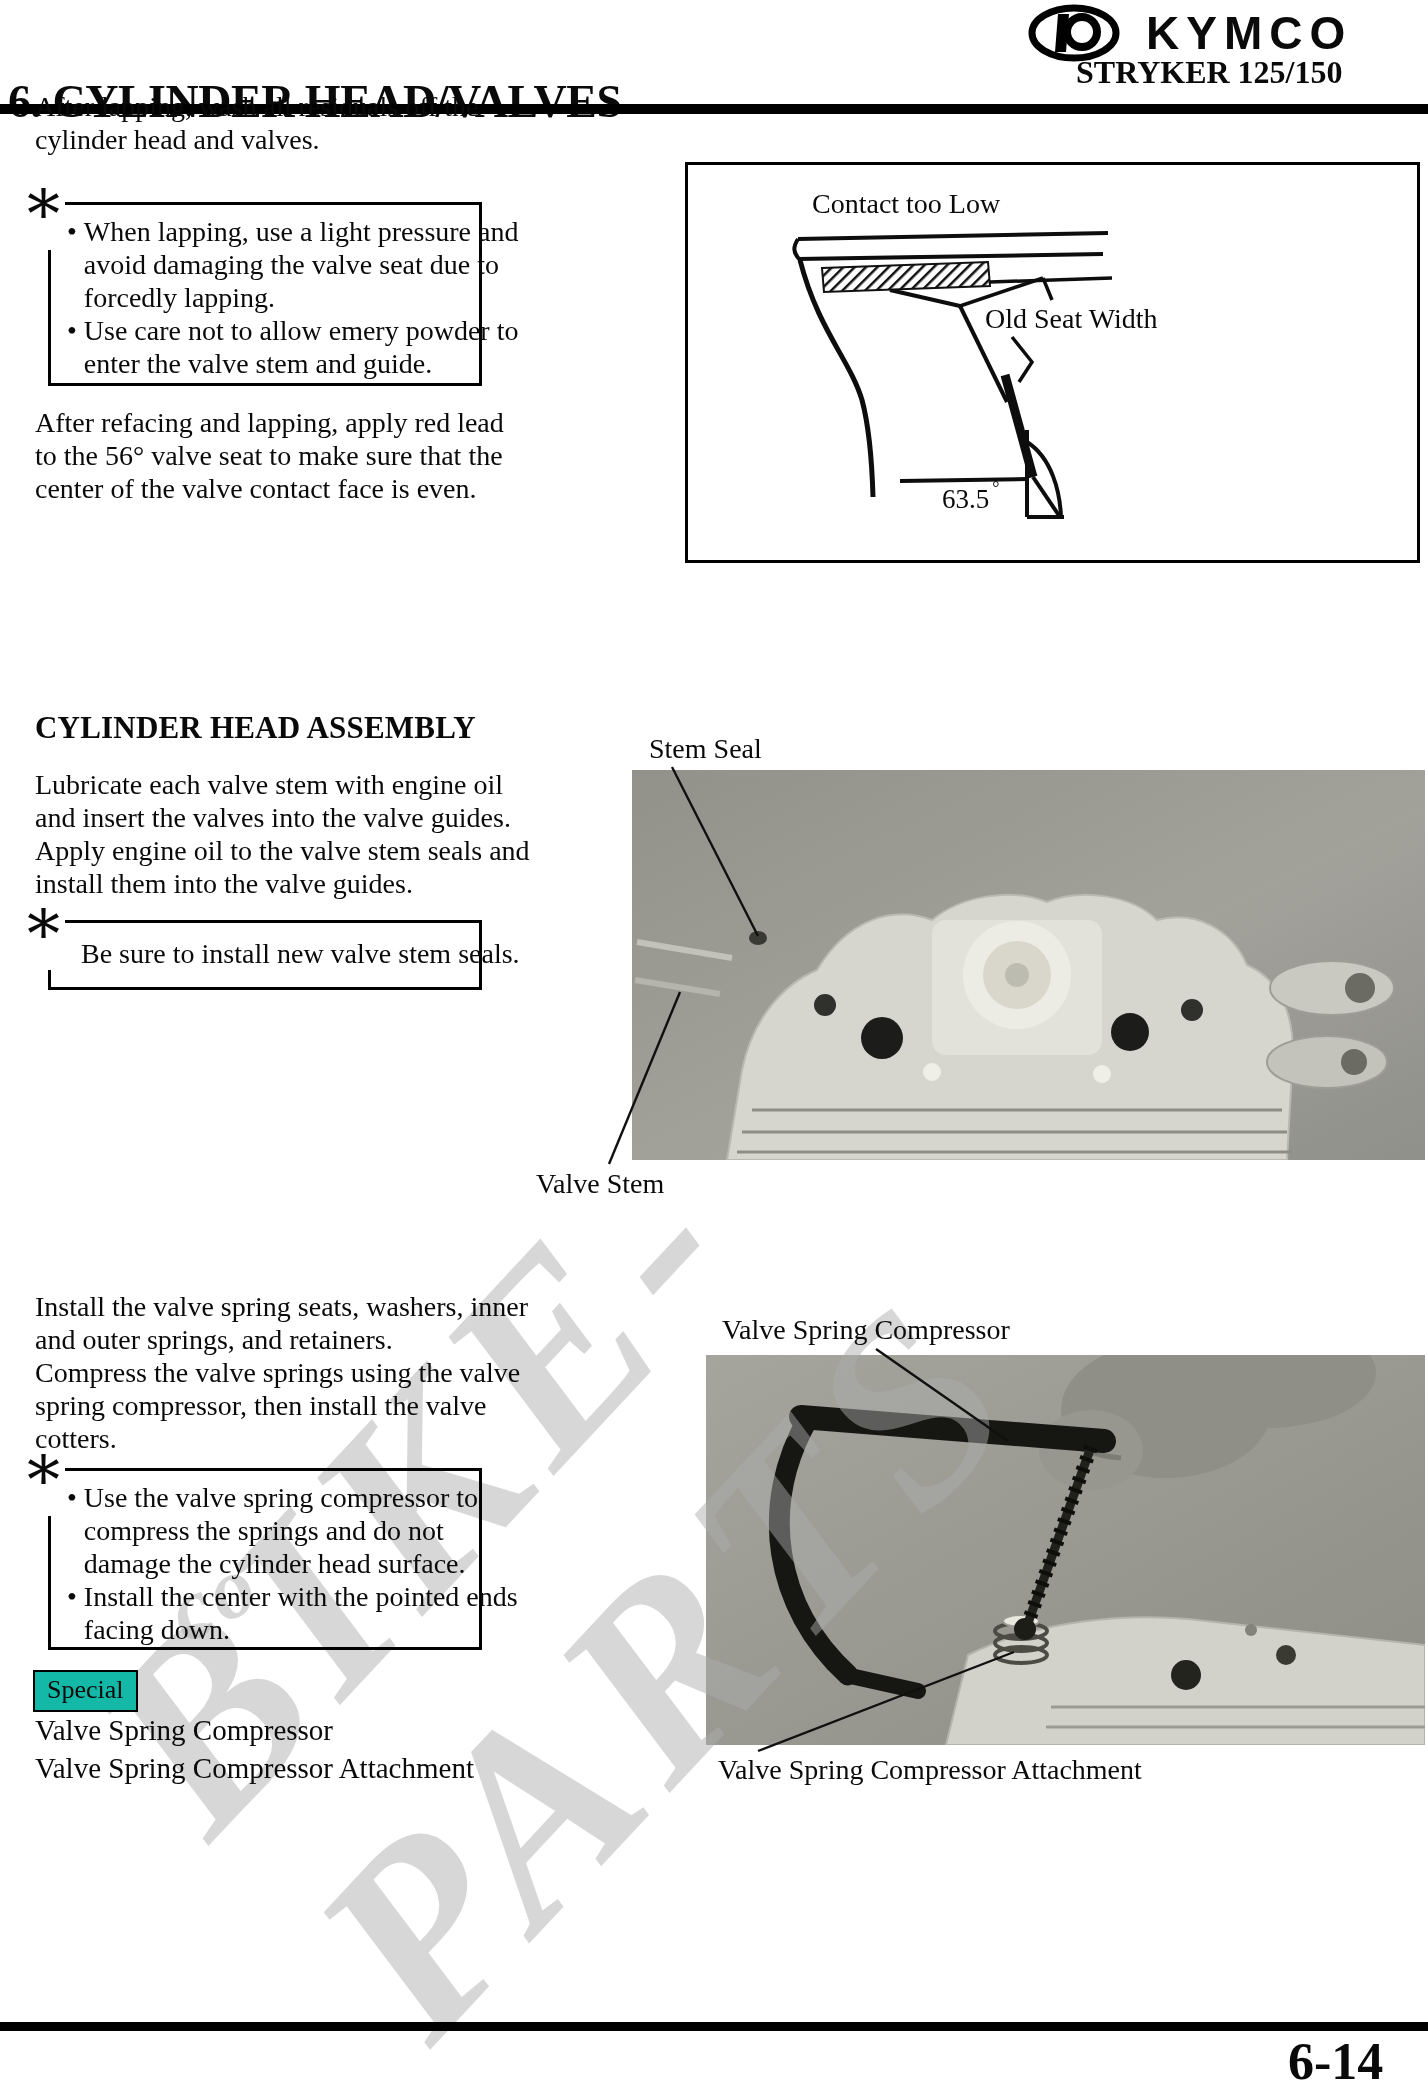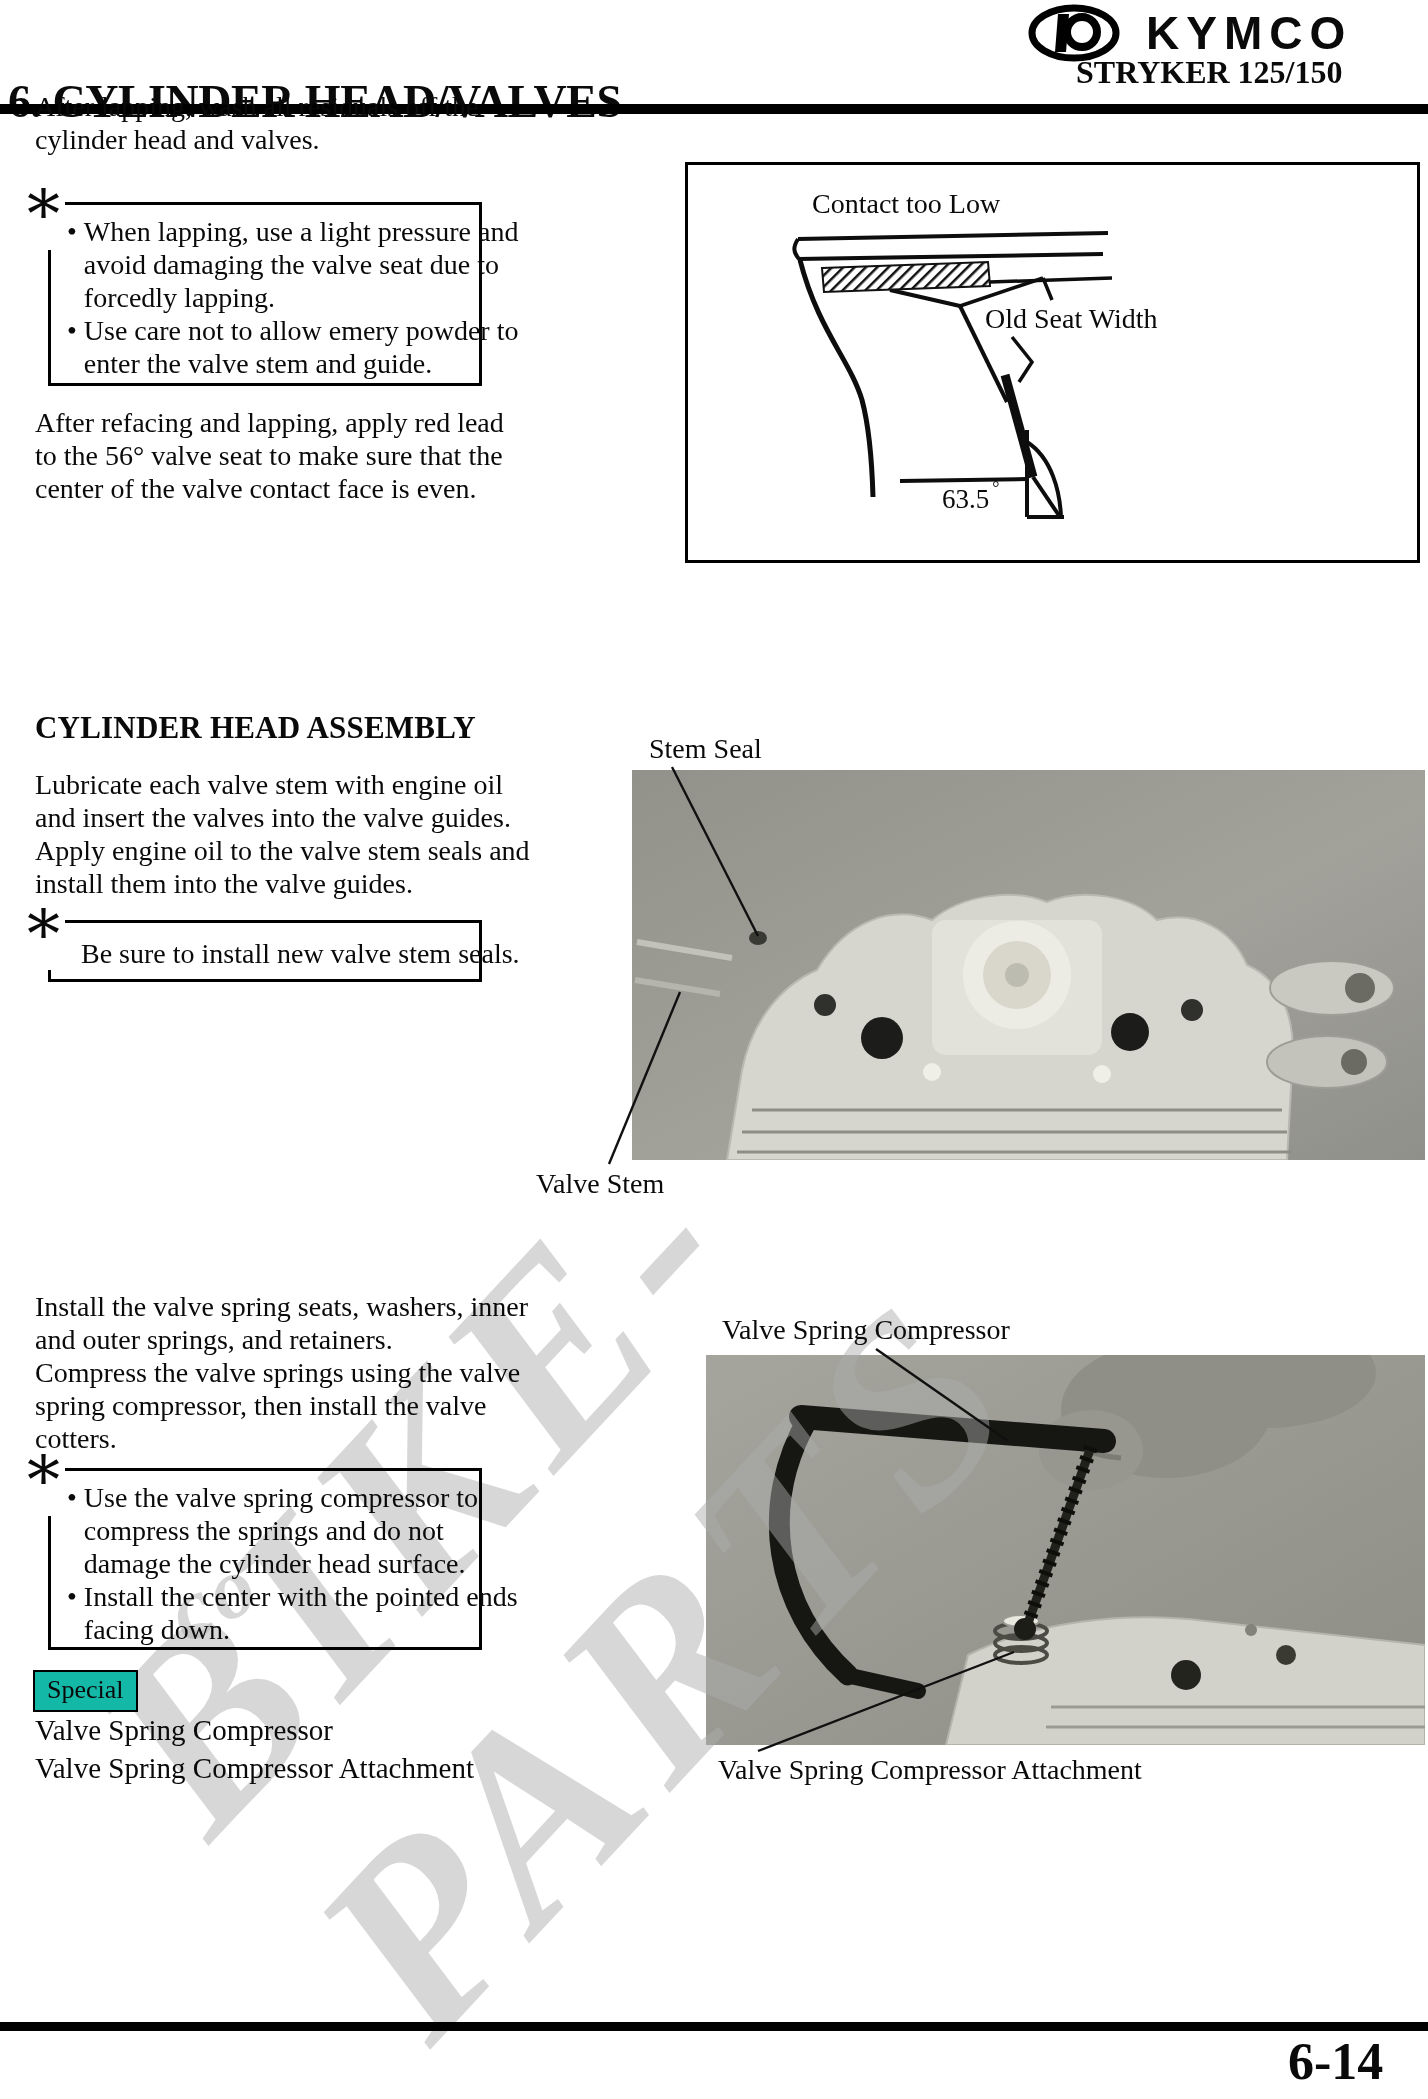--- a/index.html
+++ b/index.html
@@ -88,21 +88,21 @@
     <span>63.5</span><sup>°</sup>
   </div>
 
   <div class="heading2">CYLINDER HEAD ASSEMBLY</div>
   <div class="abs body-text pre" style="left:35px;top:768px;">Lubricate each valve stem with engine oil
 and insert the valves into the valve guides.
 Apply engine oil to the valve stem seals and
 install them into the valve guides.</div>
 
   <div class="note-star" style="left:22px;top:906px;">*</div>
-  <div class="note-box" style="top:920px;height:62px;padding-top:14px;">
+  <div class="note-box" style="top:920px;height:70px;padding-top:14px;">
     <span class="body-text pre" style="margin-left:14px;">Be sure to install new valve stem seals.</span>
   </div>
 
   <div class="photo-label" style="left:649px;top:733px;">Stem Seal</div>
   <div class="photo" style="left:632px;top:770px;">
     <svg width="793" height="390" viewBox="0 0 793 390">
       <defs>
         <linearGradient id="pg1" x1="0" y1="0" x2="1" y2="1">
           <stop offset="0" stop-color="#92928b"></stop>
             <stop offset="0.55" stop-color="#a2a29b"></stop>

